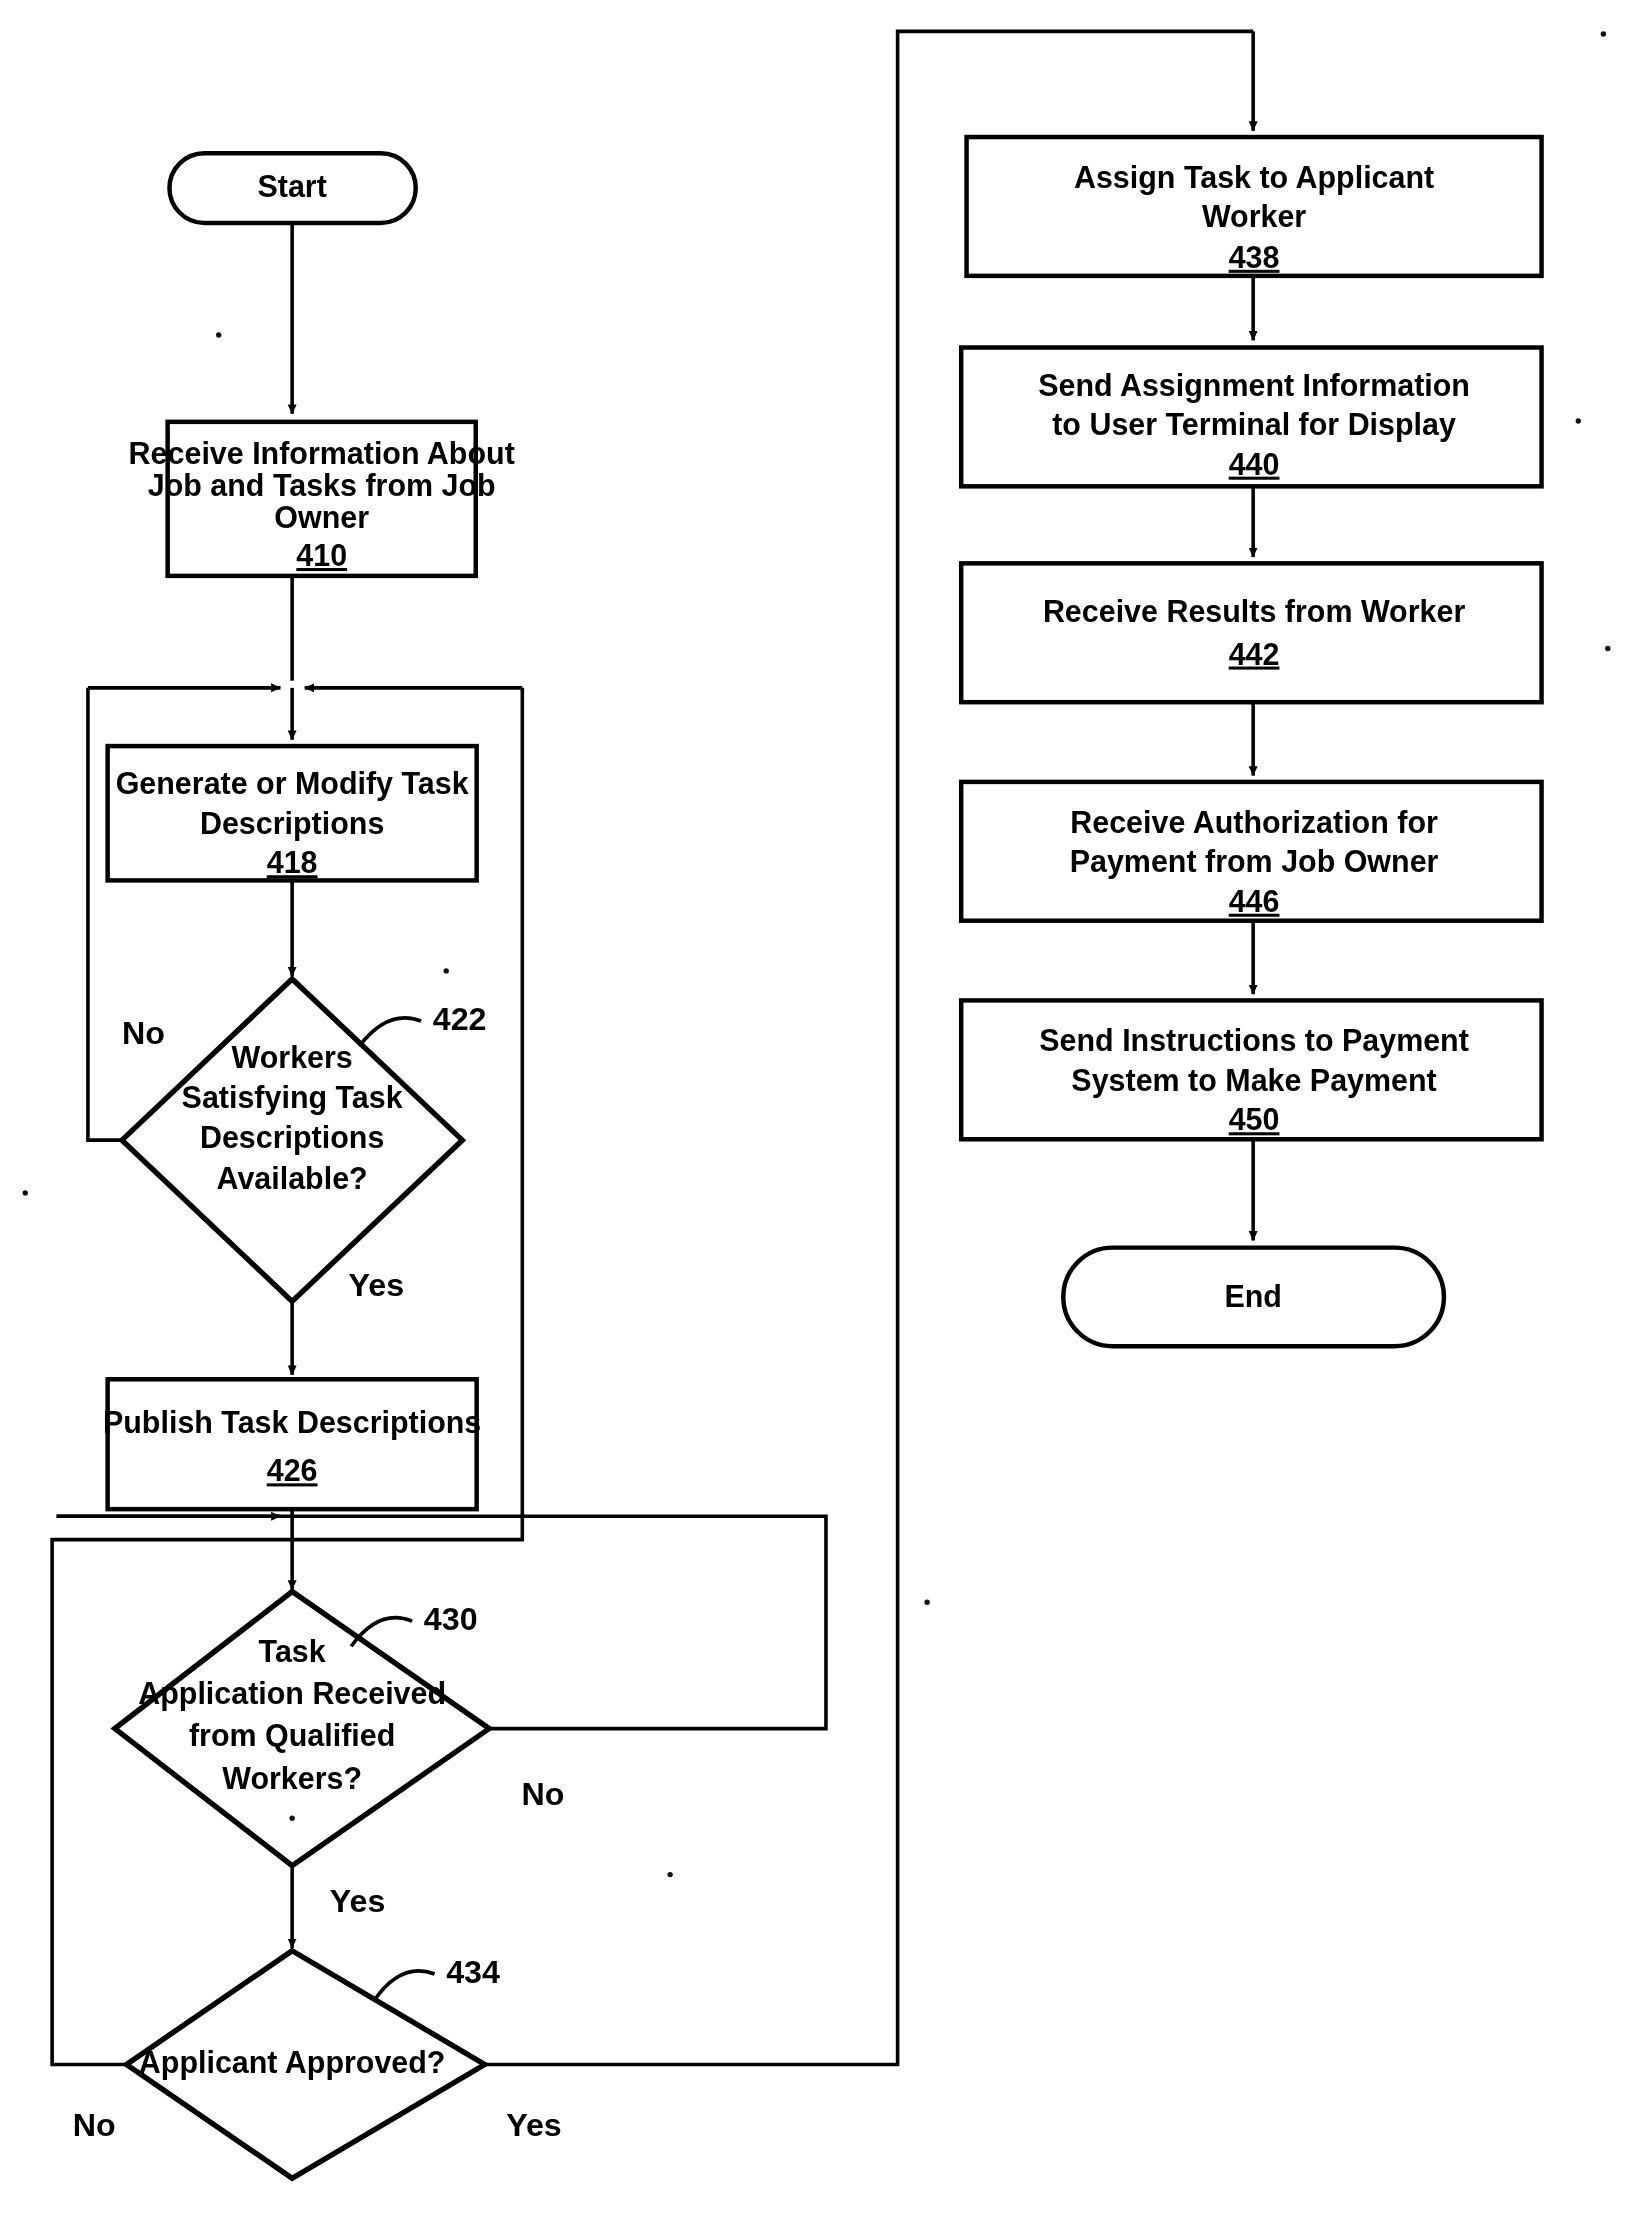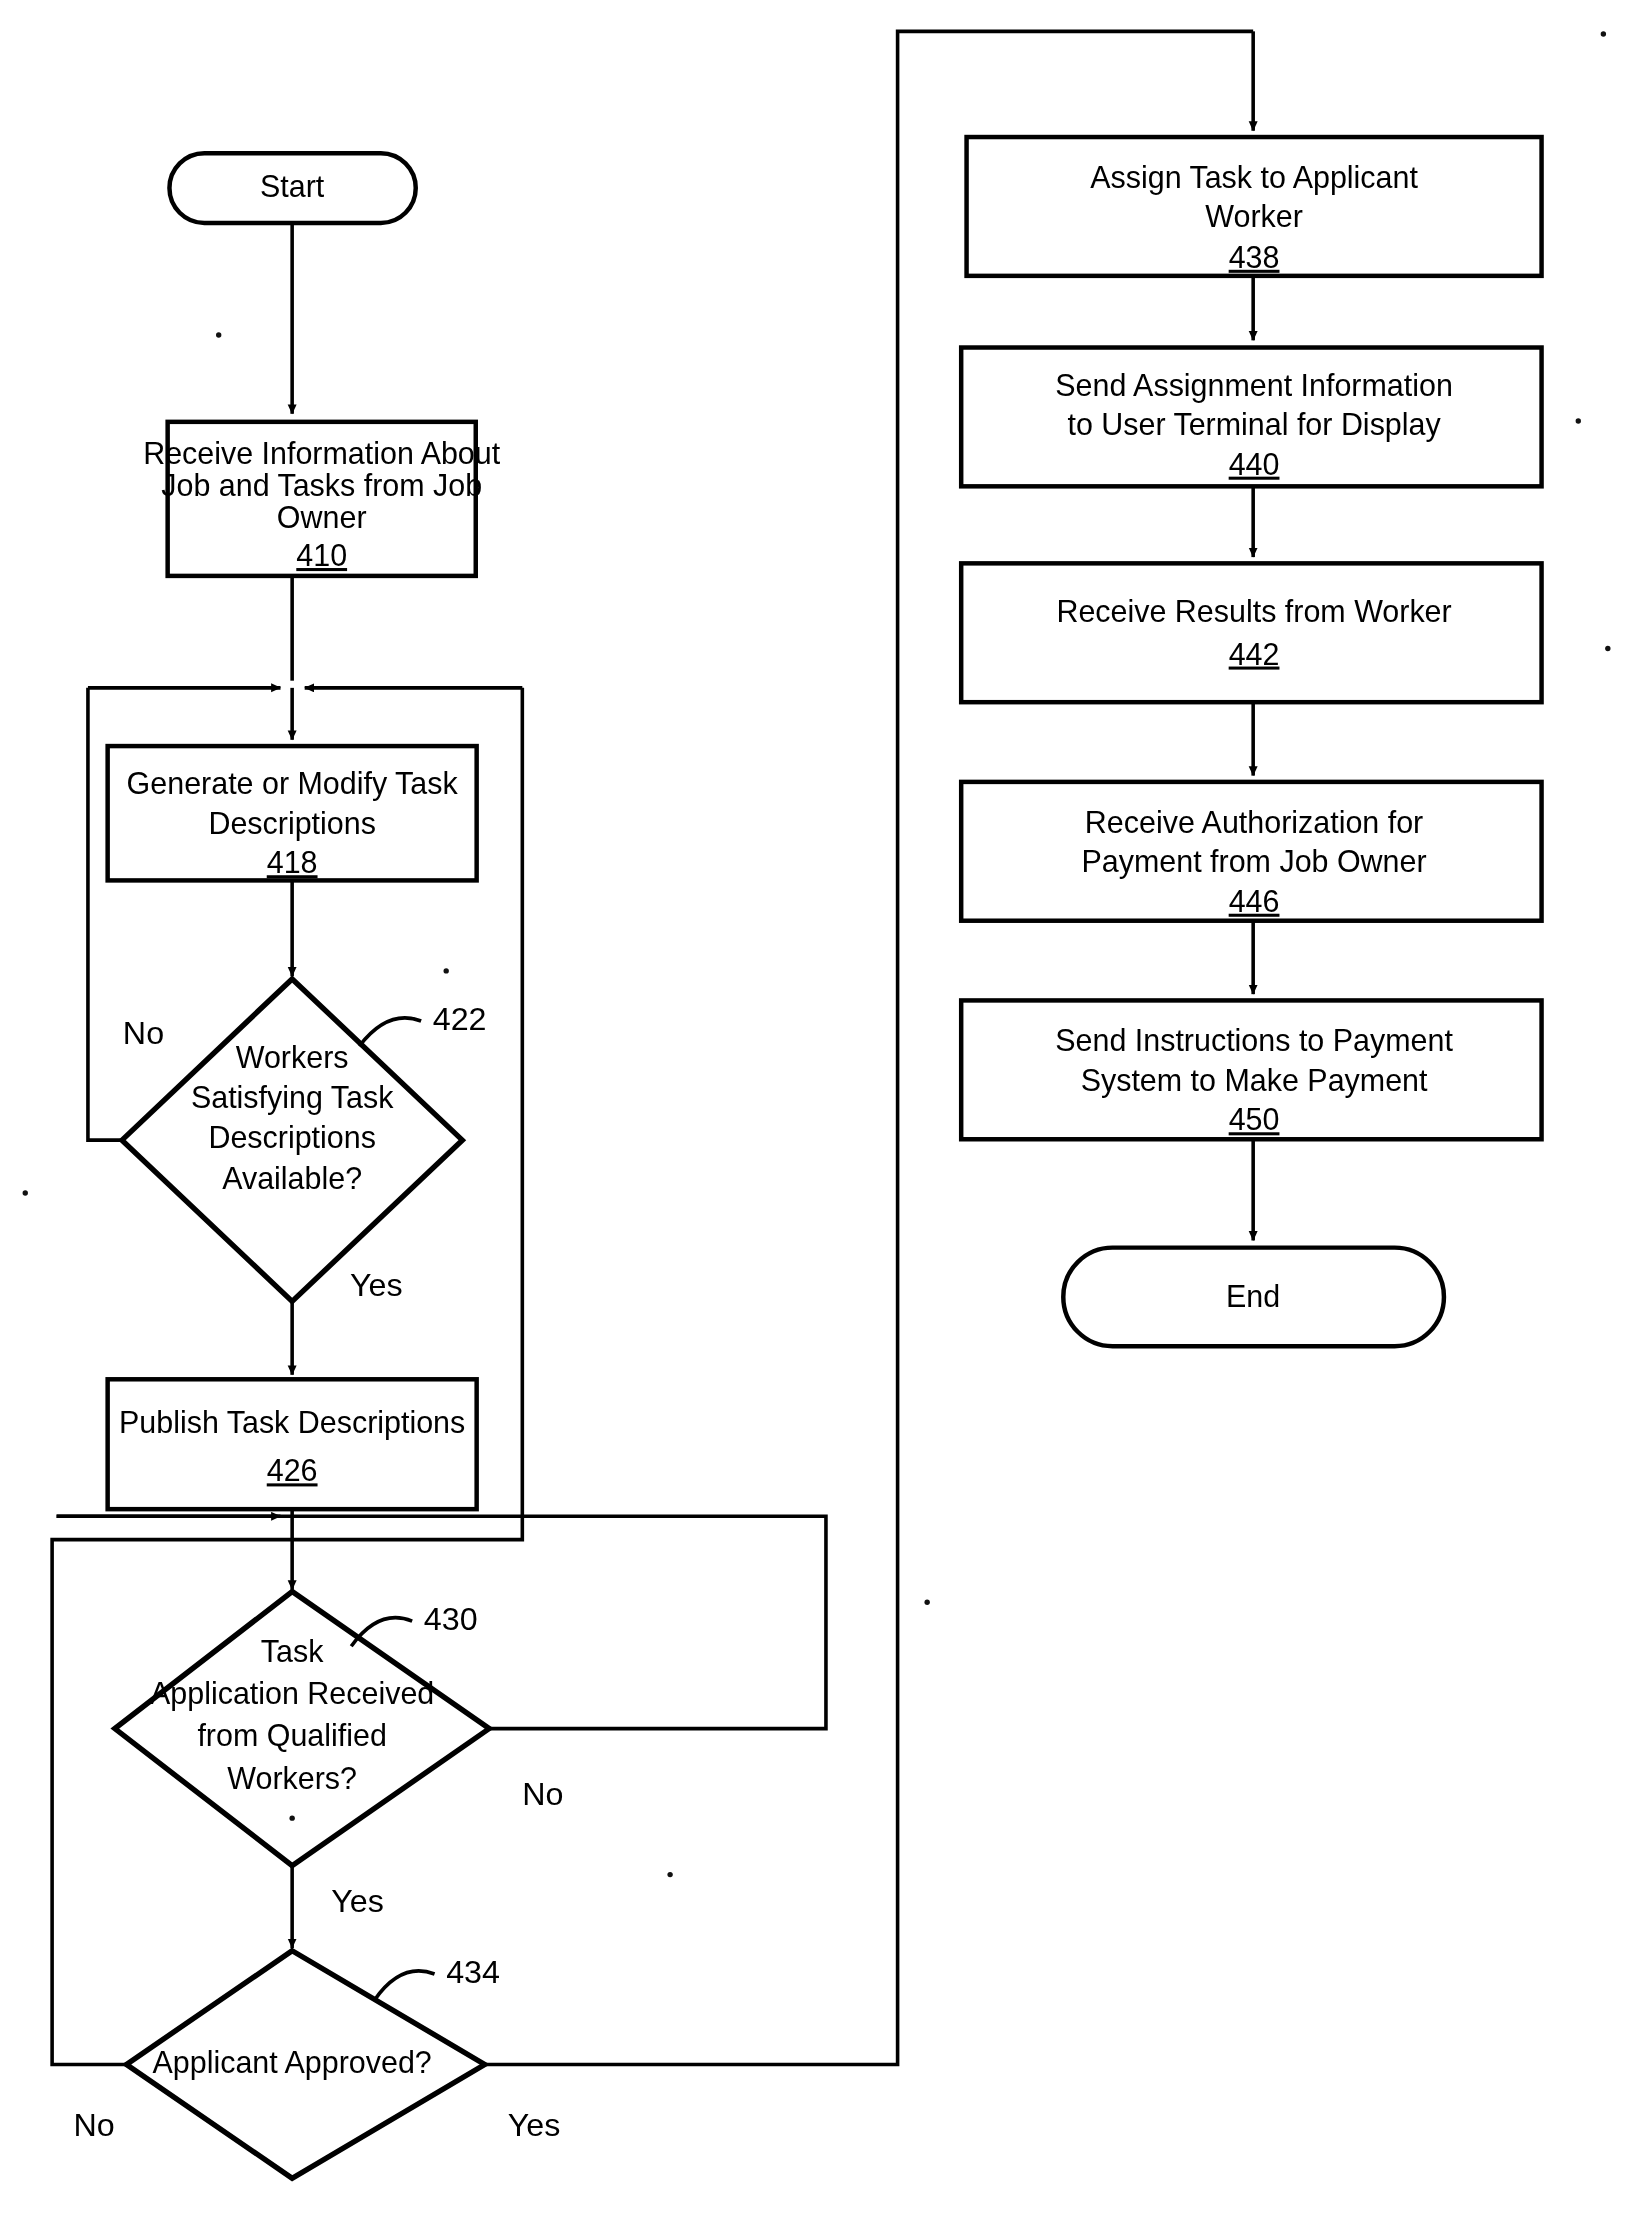--- a/index.html
+++ b/index.html
@@ -1,17 +1,17 @@
 <!DOCTYPE html>
 <html style="font-size:14.3px"><head>
 <meta charset="utf-8">
 <style>
   html,body{margin:0;padding:0;background:#ffffff;}
   #page{position:relative;width:1651px;height:2240px;background:#ffffff;
-        font-family:"Liberation Sans",sans-serif;overflow:hidden;}
+        font-family:"Liberation Sans",sans-serif;overflow:hidden;font-weight:bold;}
   svg{display:block;}
   .shape-fill{fill:#ffffff;}
   .stroke{stroke:#000000;fill:none;}
   .node-text{font-family:"Liberation Sans",sans-serif;font-size:34px;fill:#000000;
              text-anchor:middle;dominant-baseline:middle;}
   .term-text{font-family:"Liberation Sans",sans-serif;font-size:34px;fill:#000000;
              text-anchor:middle;dominant-baseline:middle;}
   .ref-text{font-family:"Liberation Sans",sans-serif;font-size:34px;fill:#000000;
             text-anchor:middle;dominant-baseline:middle;text-decoration:underline;}
   .callout-text{font-family:"Liberation Sans",sans-serif;font-size:36px;fill:#000000;

